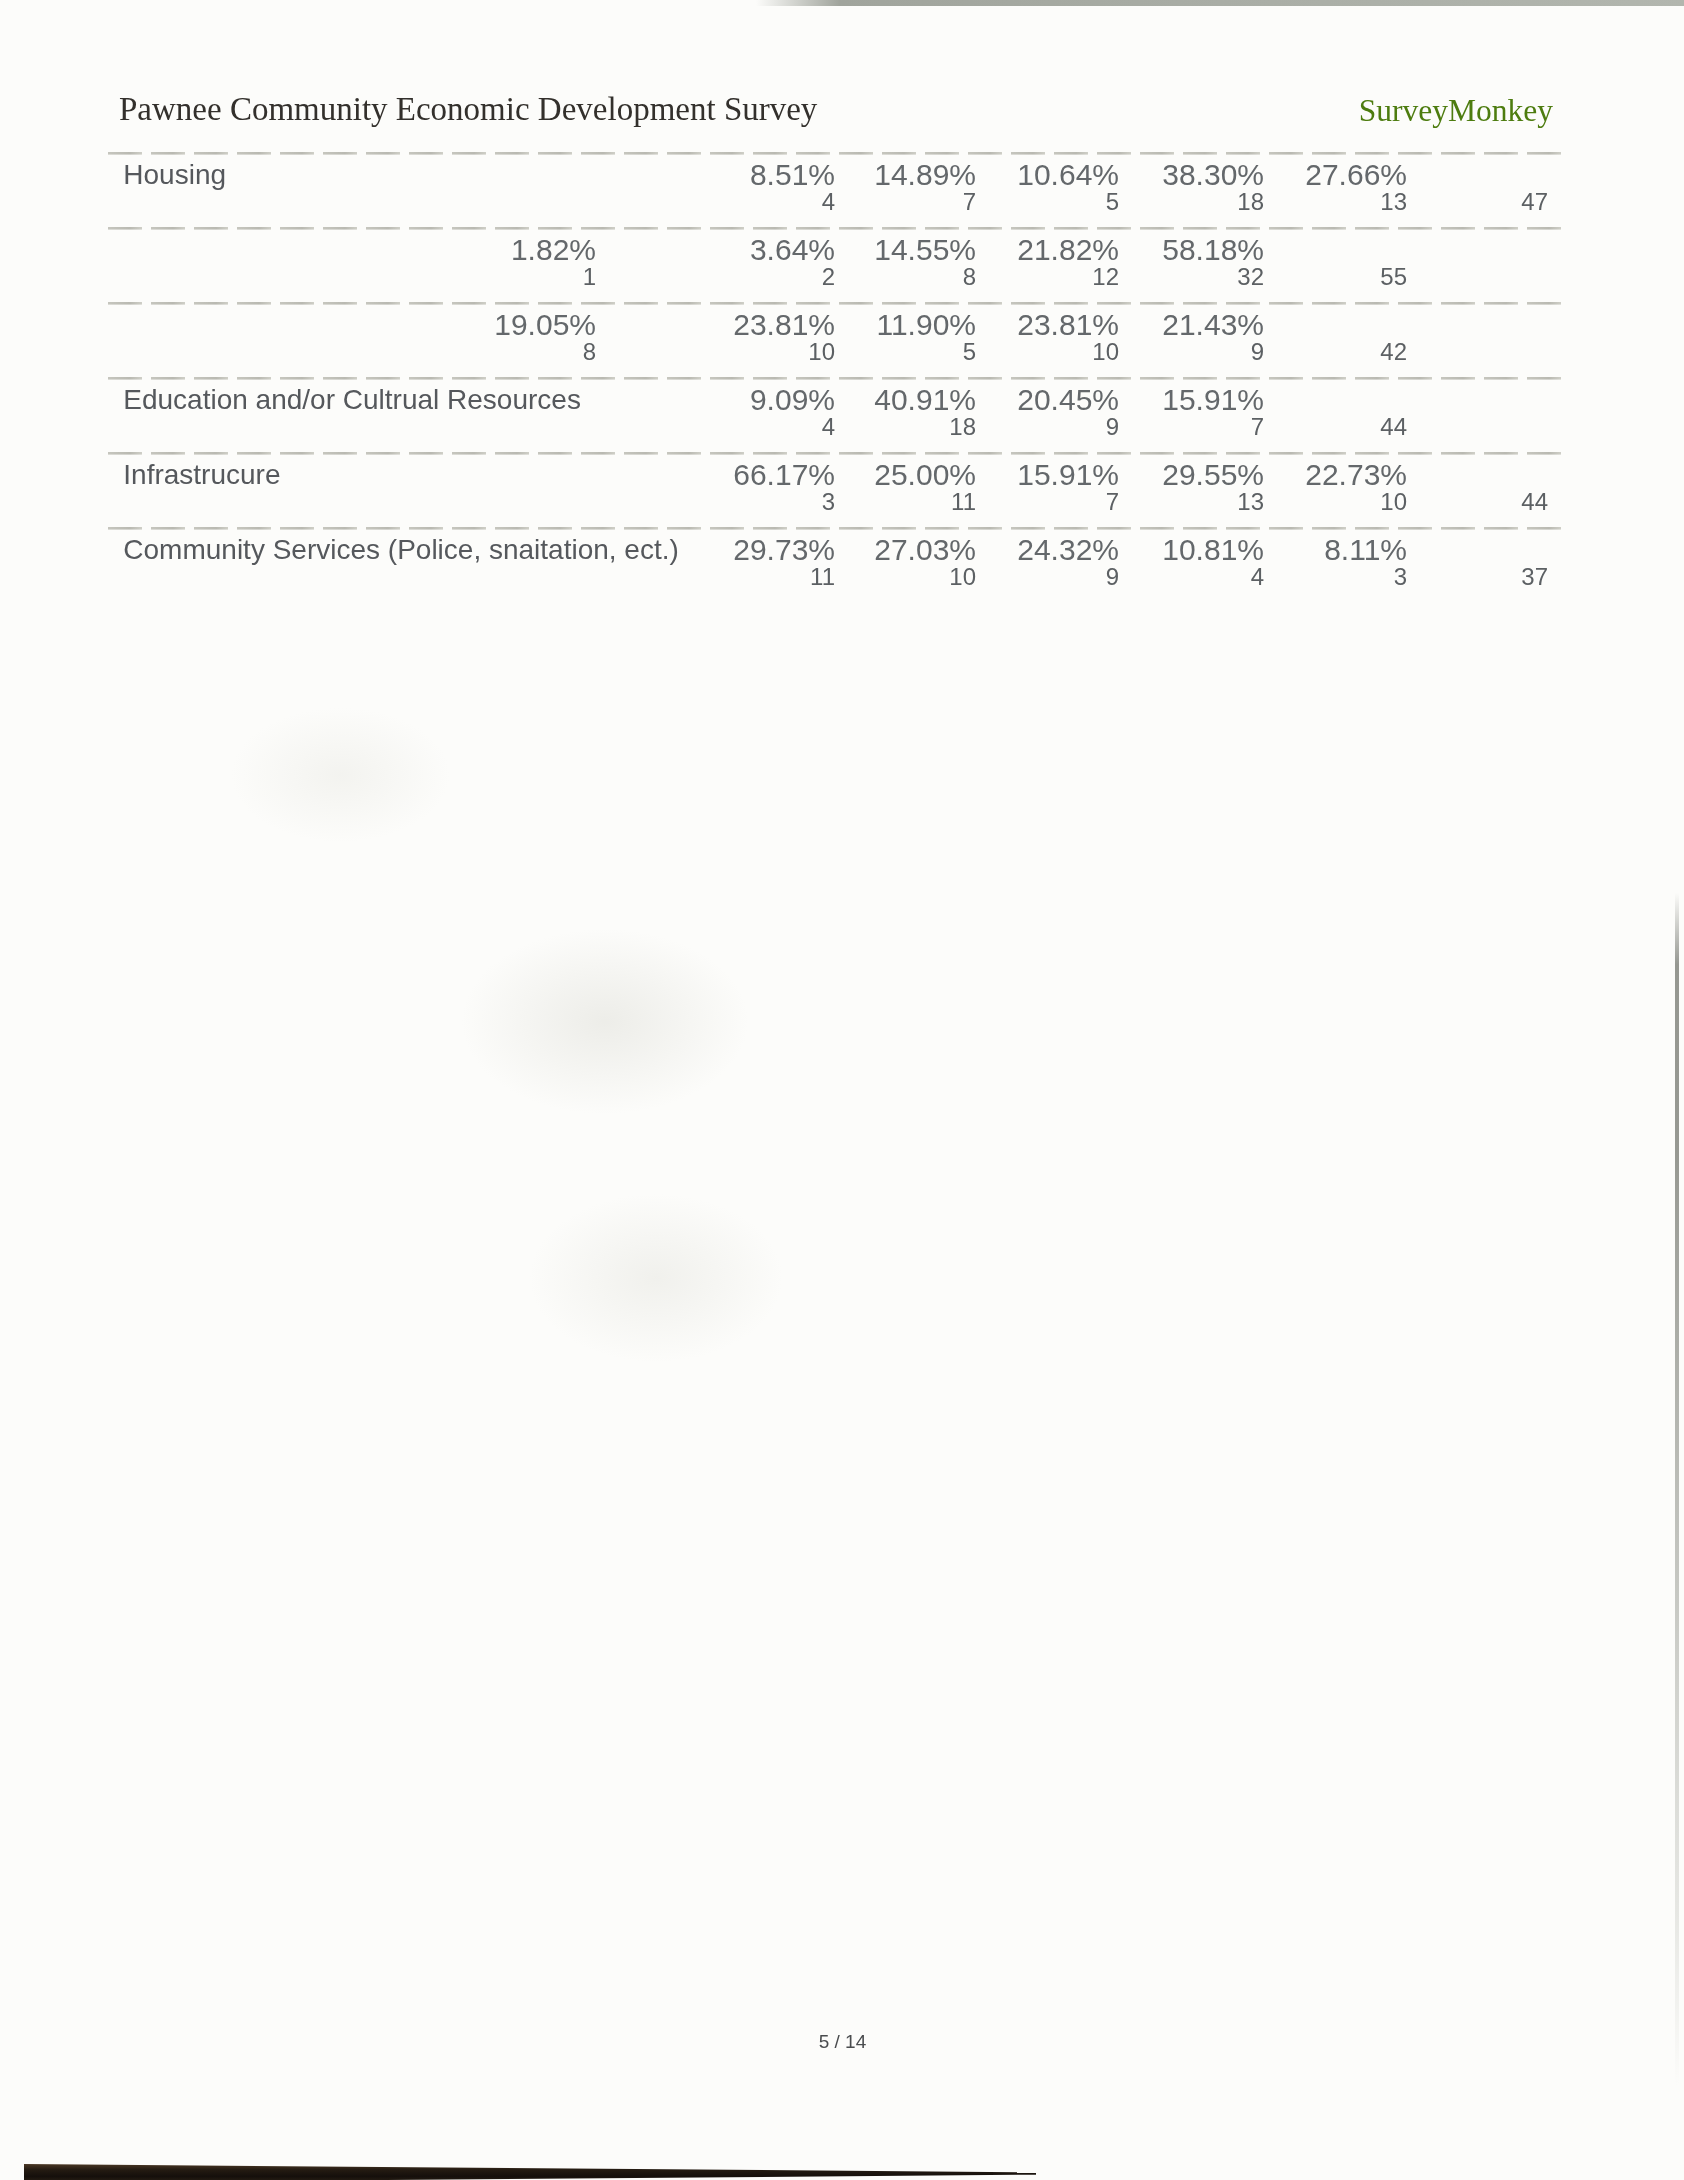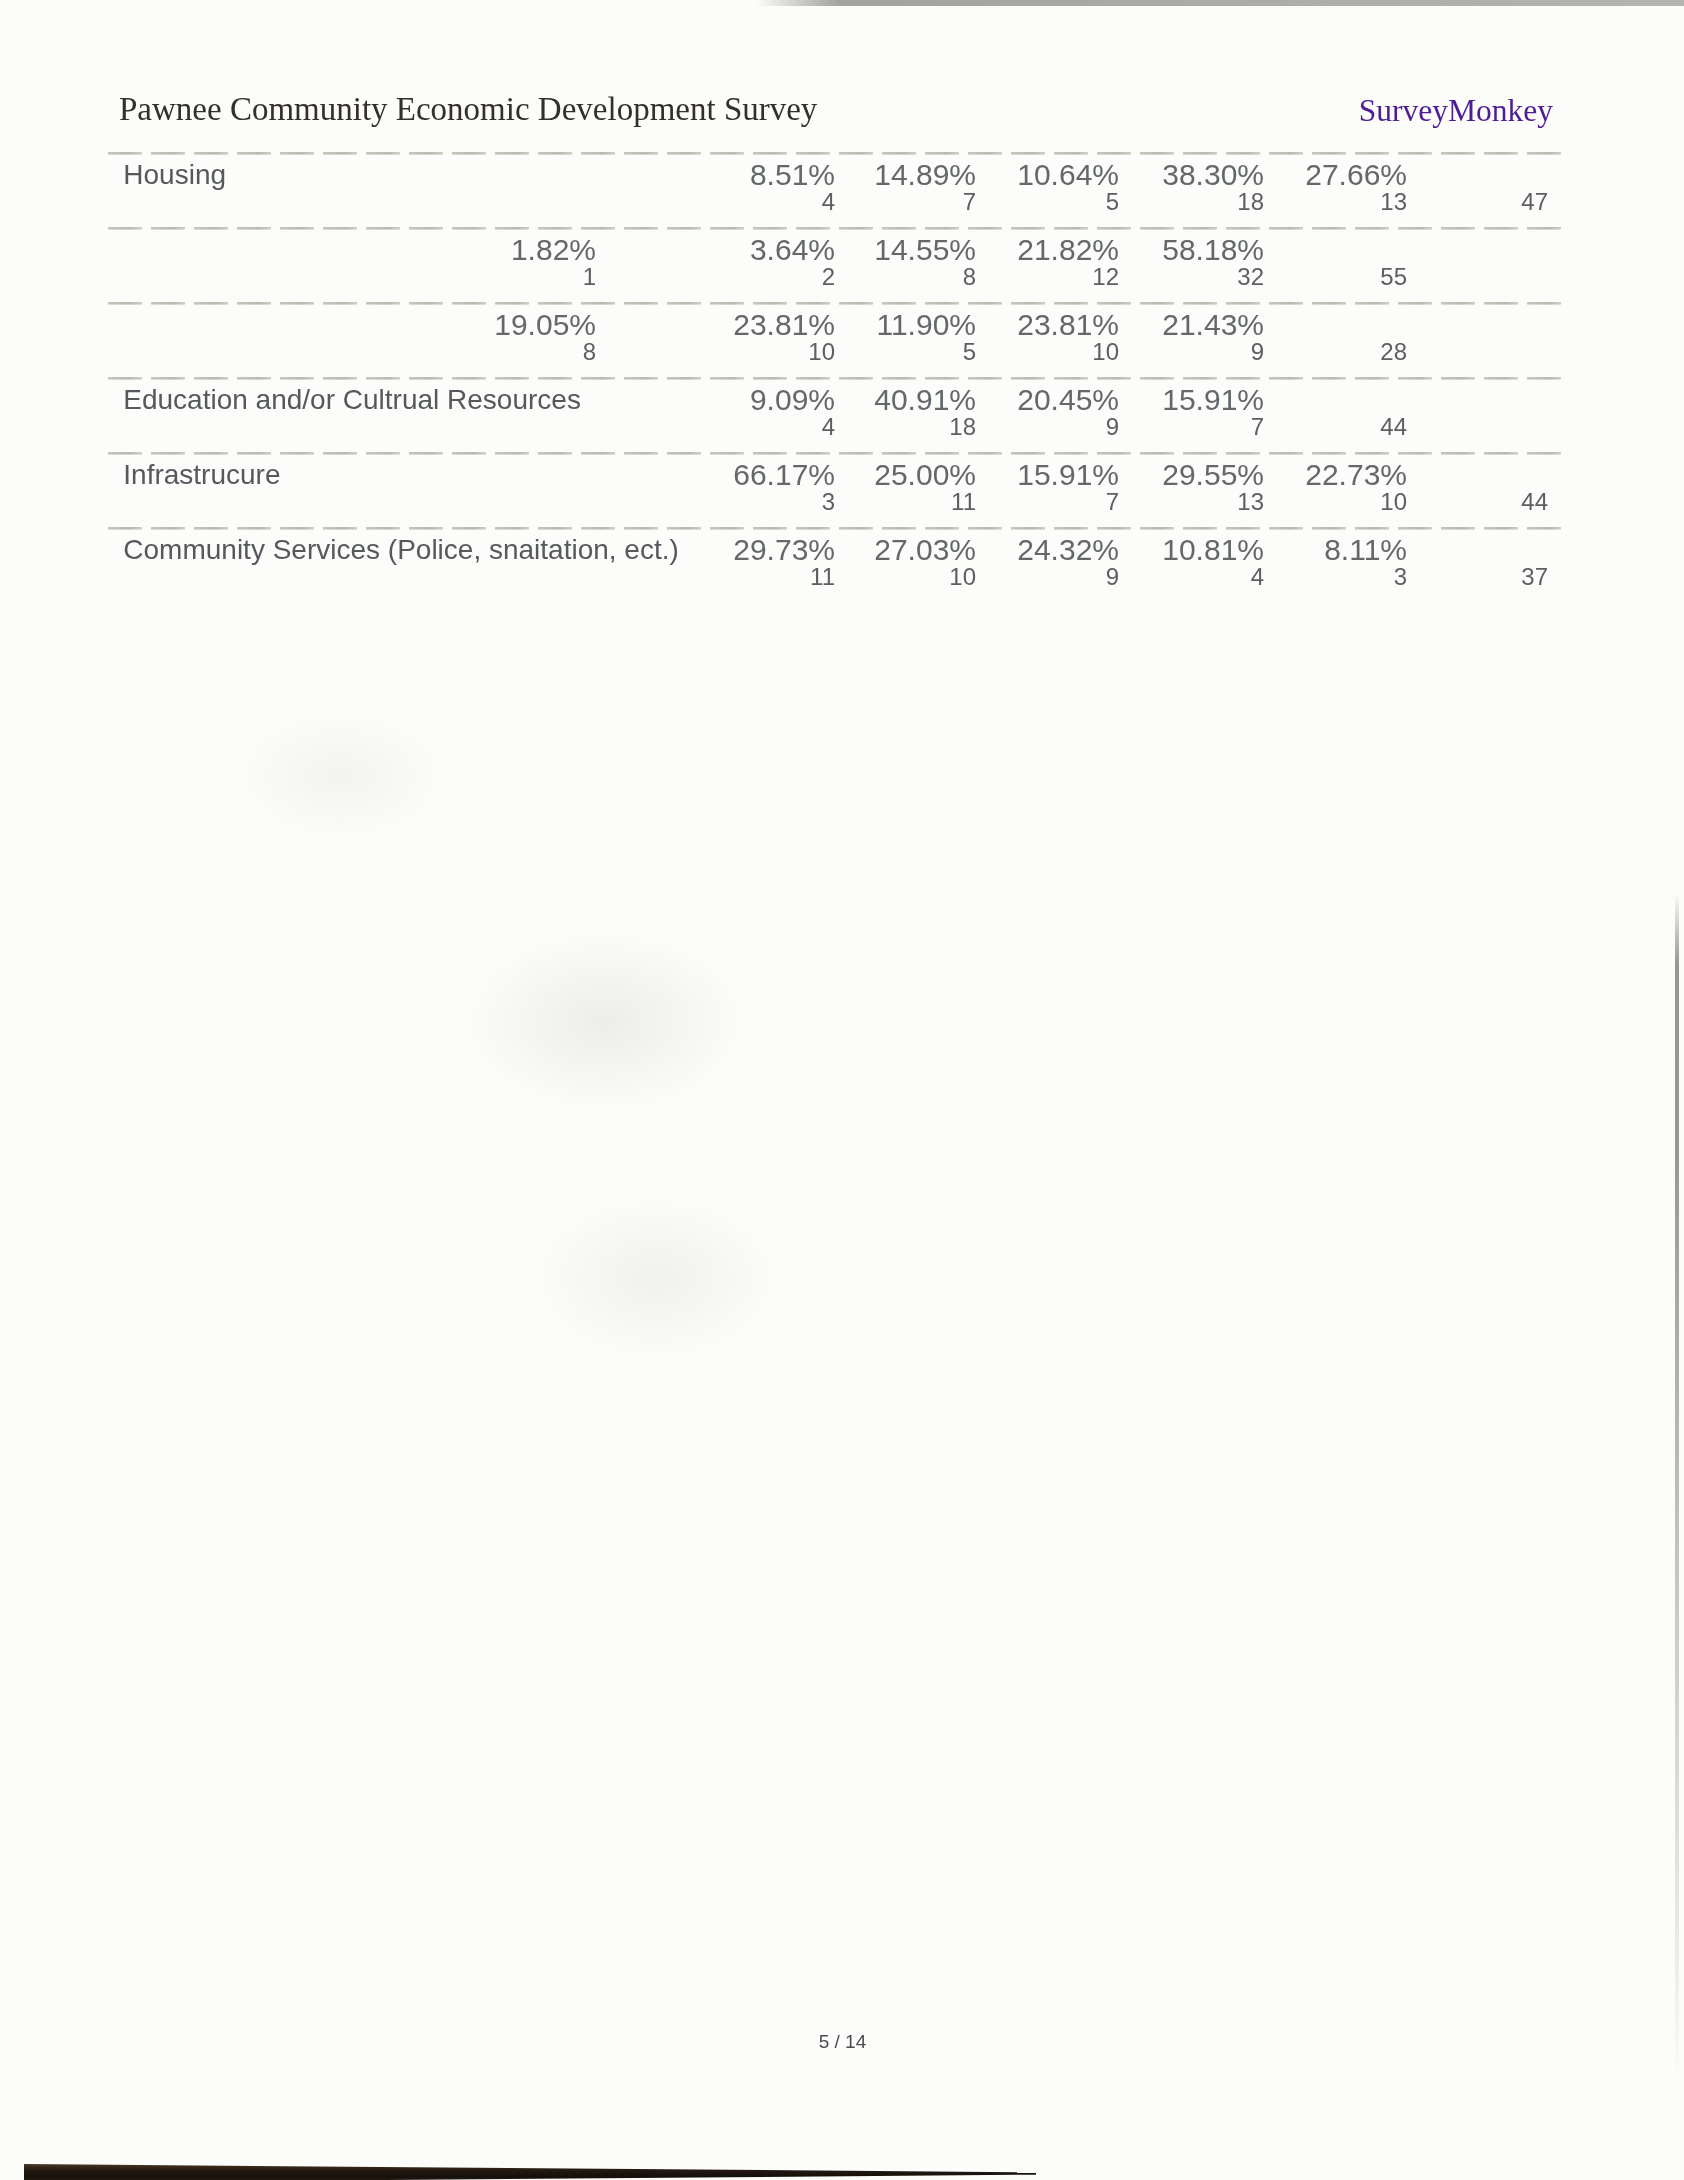--- a/index.html
+++ b/index.html
@@ -41,21 +41,21 @@
   
   .doc-title{
     position:absolute;left:119px;top:90px;
     font-family:"Liberation Serif",serif;
     font-size:33px;line-height:39px;color:#33302c;
     white-space:nowrap;
   }
   .doc-brand{
     position:absolute;right:132px;top:92px;
     font-family:"Liberation Serif",serif;
-    font-size:31.5px;line-height:37px;color:#4c1d95;
+    font-size:31.5px;line-height:37px;color:#4d7c0f;
     white-space:nowrap;
   }
   
   .table{
     position:absolute;left:108px;top:152px;width:1453px;
   }
   .row{
     box-sizing:border-box;
     height:75px;
     padding-top:8.5px;  
@@ -162,21 +162,21 @@
         <div class="cell">
           <div class="pct">23.81%</div>
           <div class="cnt">10</div>
         </div>
         <div class="cell">
           <div class="pct">21.43%</div>
           <div class="cnt">9</div>
         </div>
         <div class="cell">
           <div class="pct"></div>
-          <div class="cnt">28</div>
+          <div class="cnt">42</div>
         </div>
       </div>
       <div class="row">
         <div class="row-label">Education and/or Cultrual Resources</div>
         <div class="cell">
           <div class="pct">9.09%</div>
           <div class="cnt">4</div>
         </div>
         <div class="cell">
           <div class="pct">40.91%</div>

